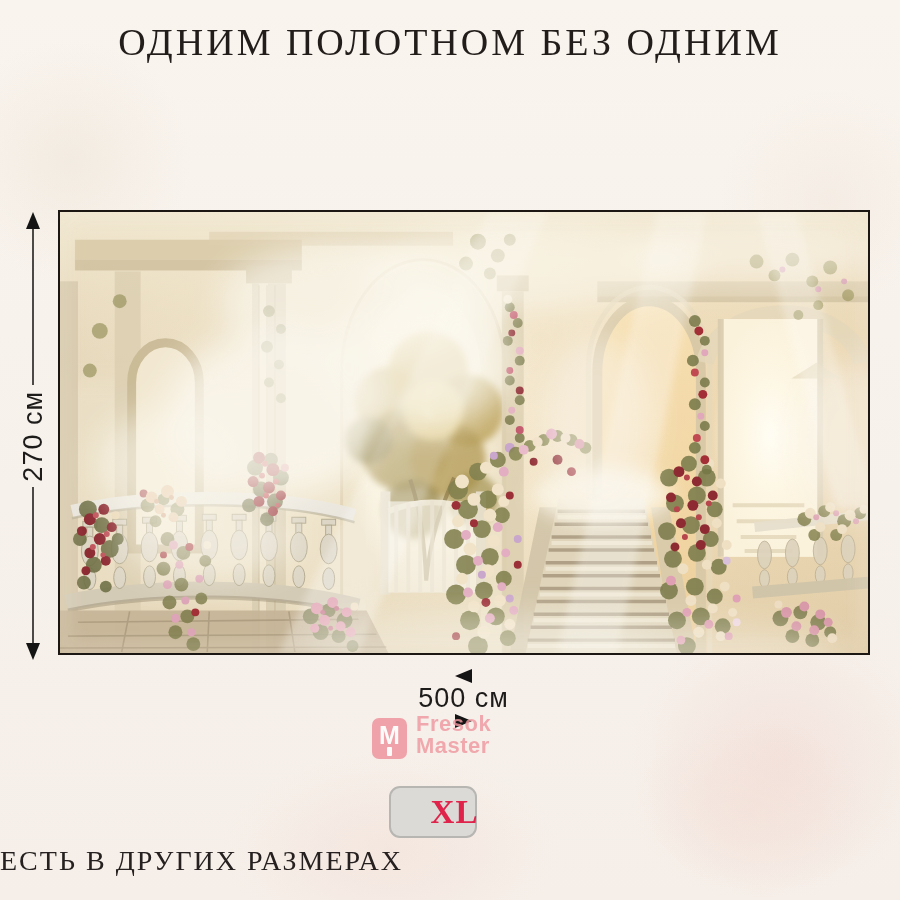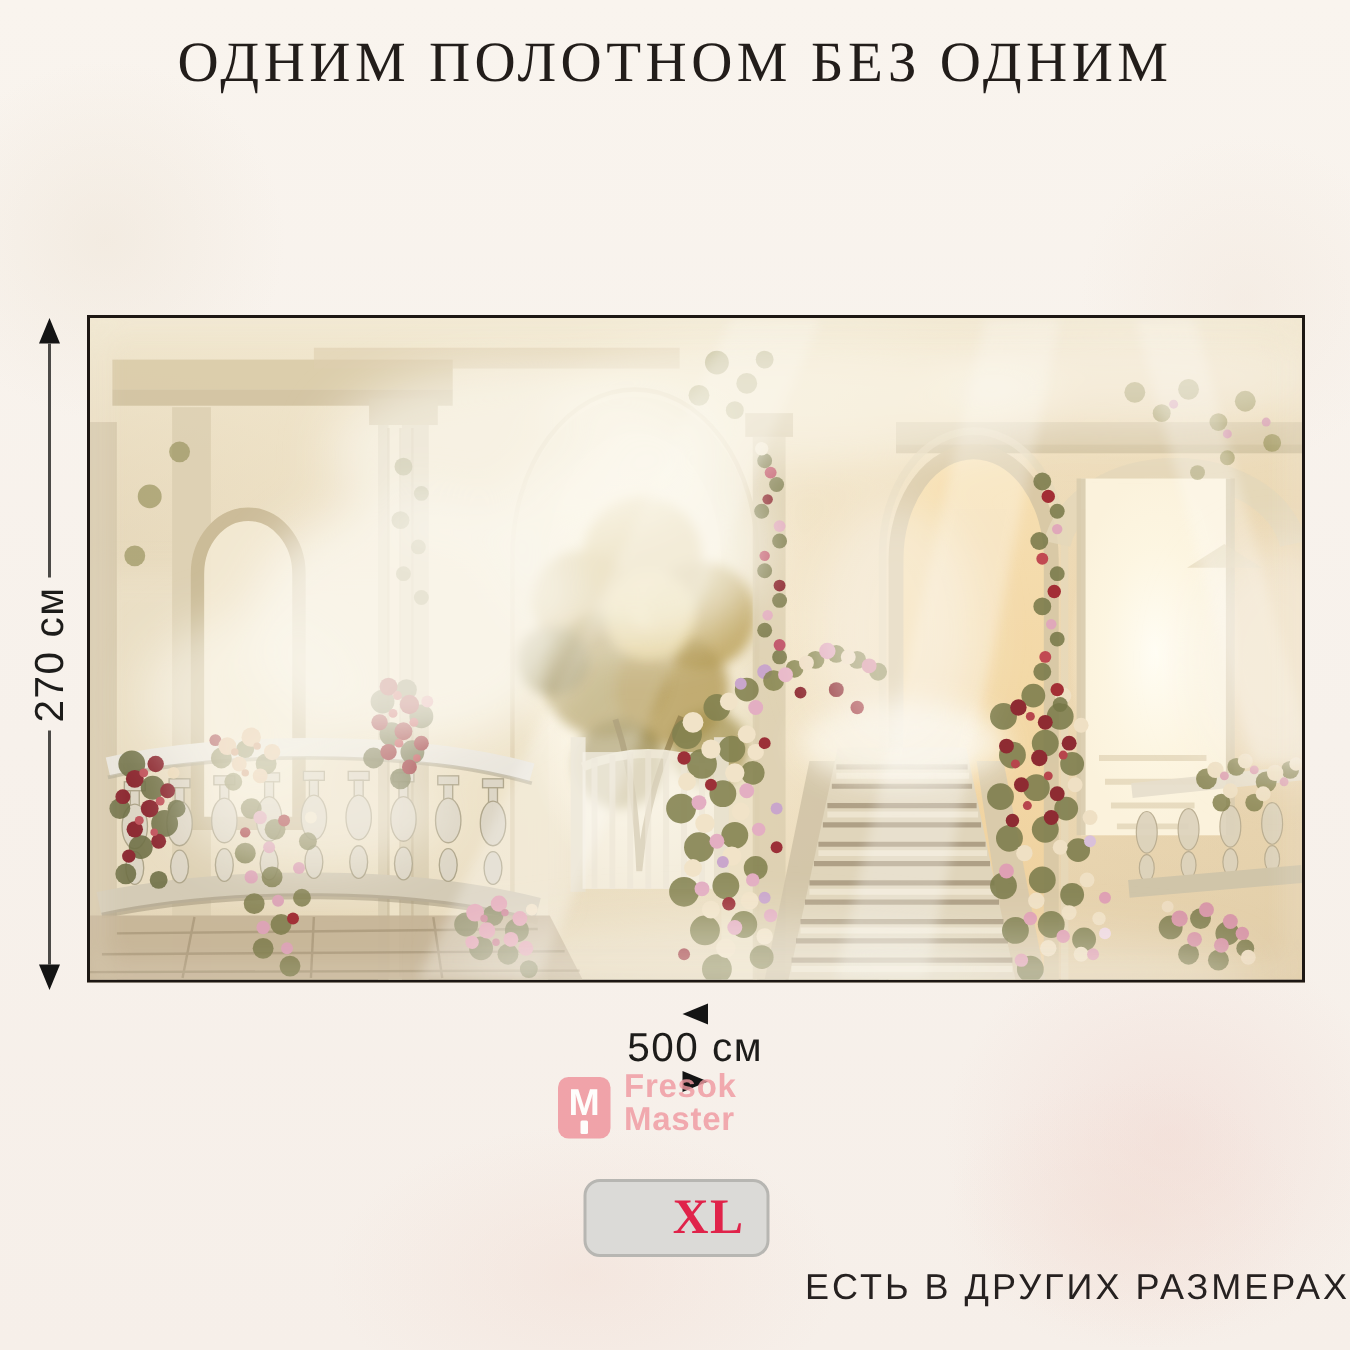--- a/index.html
+++ b/index.html
@@ -44,28 +44,28 @@
   
   .logo{position:absolute;left:372px;top:713px;display:flex;align-items:flex-start;opacity:.82;}
   .logo-icon{position:relative;width:35px;height:41px;margin-top:5px;border-radius:7px;
     background:#ee929b;display:flex;align-items:center;justify-content:center;}
   .logo-icon .m{color:#fff;font-weight:bold;font-size:25px;line-height:25px;margin-top:-6px;}
   .logo-handle{position:absolute;bottom:3px;left:15px;width:5px;height:9px;background:#ffffff;border-radius:1px;}
   .logo-text{margin-left:9px;display:flex;flex-direction:column;}
   .logo-text span{font-weight:bold;font-size:22px;line-height:22px;letter-spacing:.5px;color:#ef99a1;}
 
   
-  .badge{position:absolute;left:389px;top:786px;width:124px;height:52px;box-sizing:border-box;
+  .badge{position:absolute;left:389px;top:786px;width:88px;height:52px;box-sizing:border-box;
     background:#dbdad7;border:2px solid #b7b6b2;border-radius:11px;
     display:flex;align-items:center;justify-content:center;padding-left:43px;}
   .badge span{font-family:"Liberation Serif","DejaVu Serif",serif;font-weight:bold;
     font-size:33px;color:#e0234a;letter-spacing:1px;}
 
-  .footer{position:absolute;top:845px;left:0;right:0;text-align:right;
-    font-family:Liberation Sans, sans-serif;font-size:24px;
+  .footer{position:absolute;top:845px;left:0;right:0;text-align:left;
+    font-family:Liberation Serif, serif;font-size:28px;
     letter-spacing:2px;color:#262120;}
 </style>
 </head>
 <body>
 
 <div class="canvas">
 
   <div class="wm wm1"></div>
   <div class="wm wm2"></div>
   <div class="wm wm3"></div>

